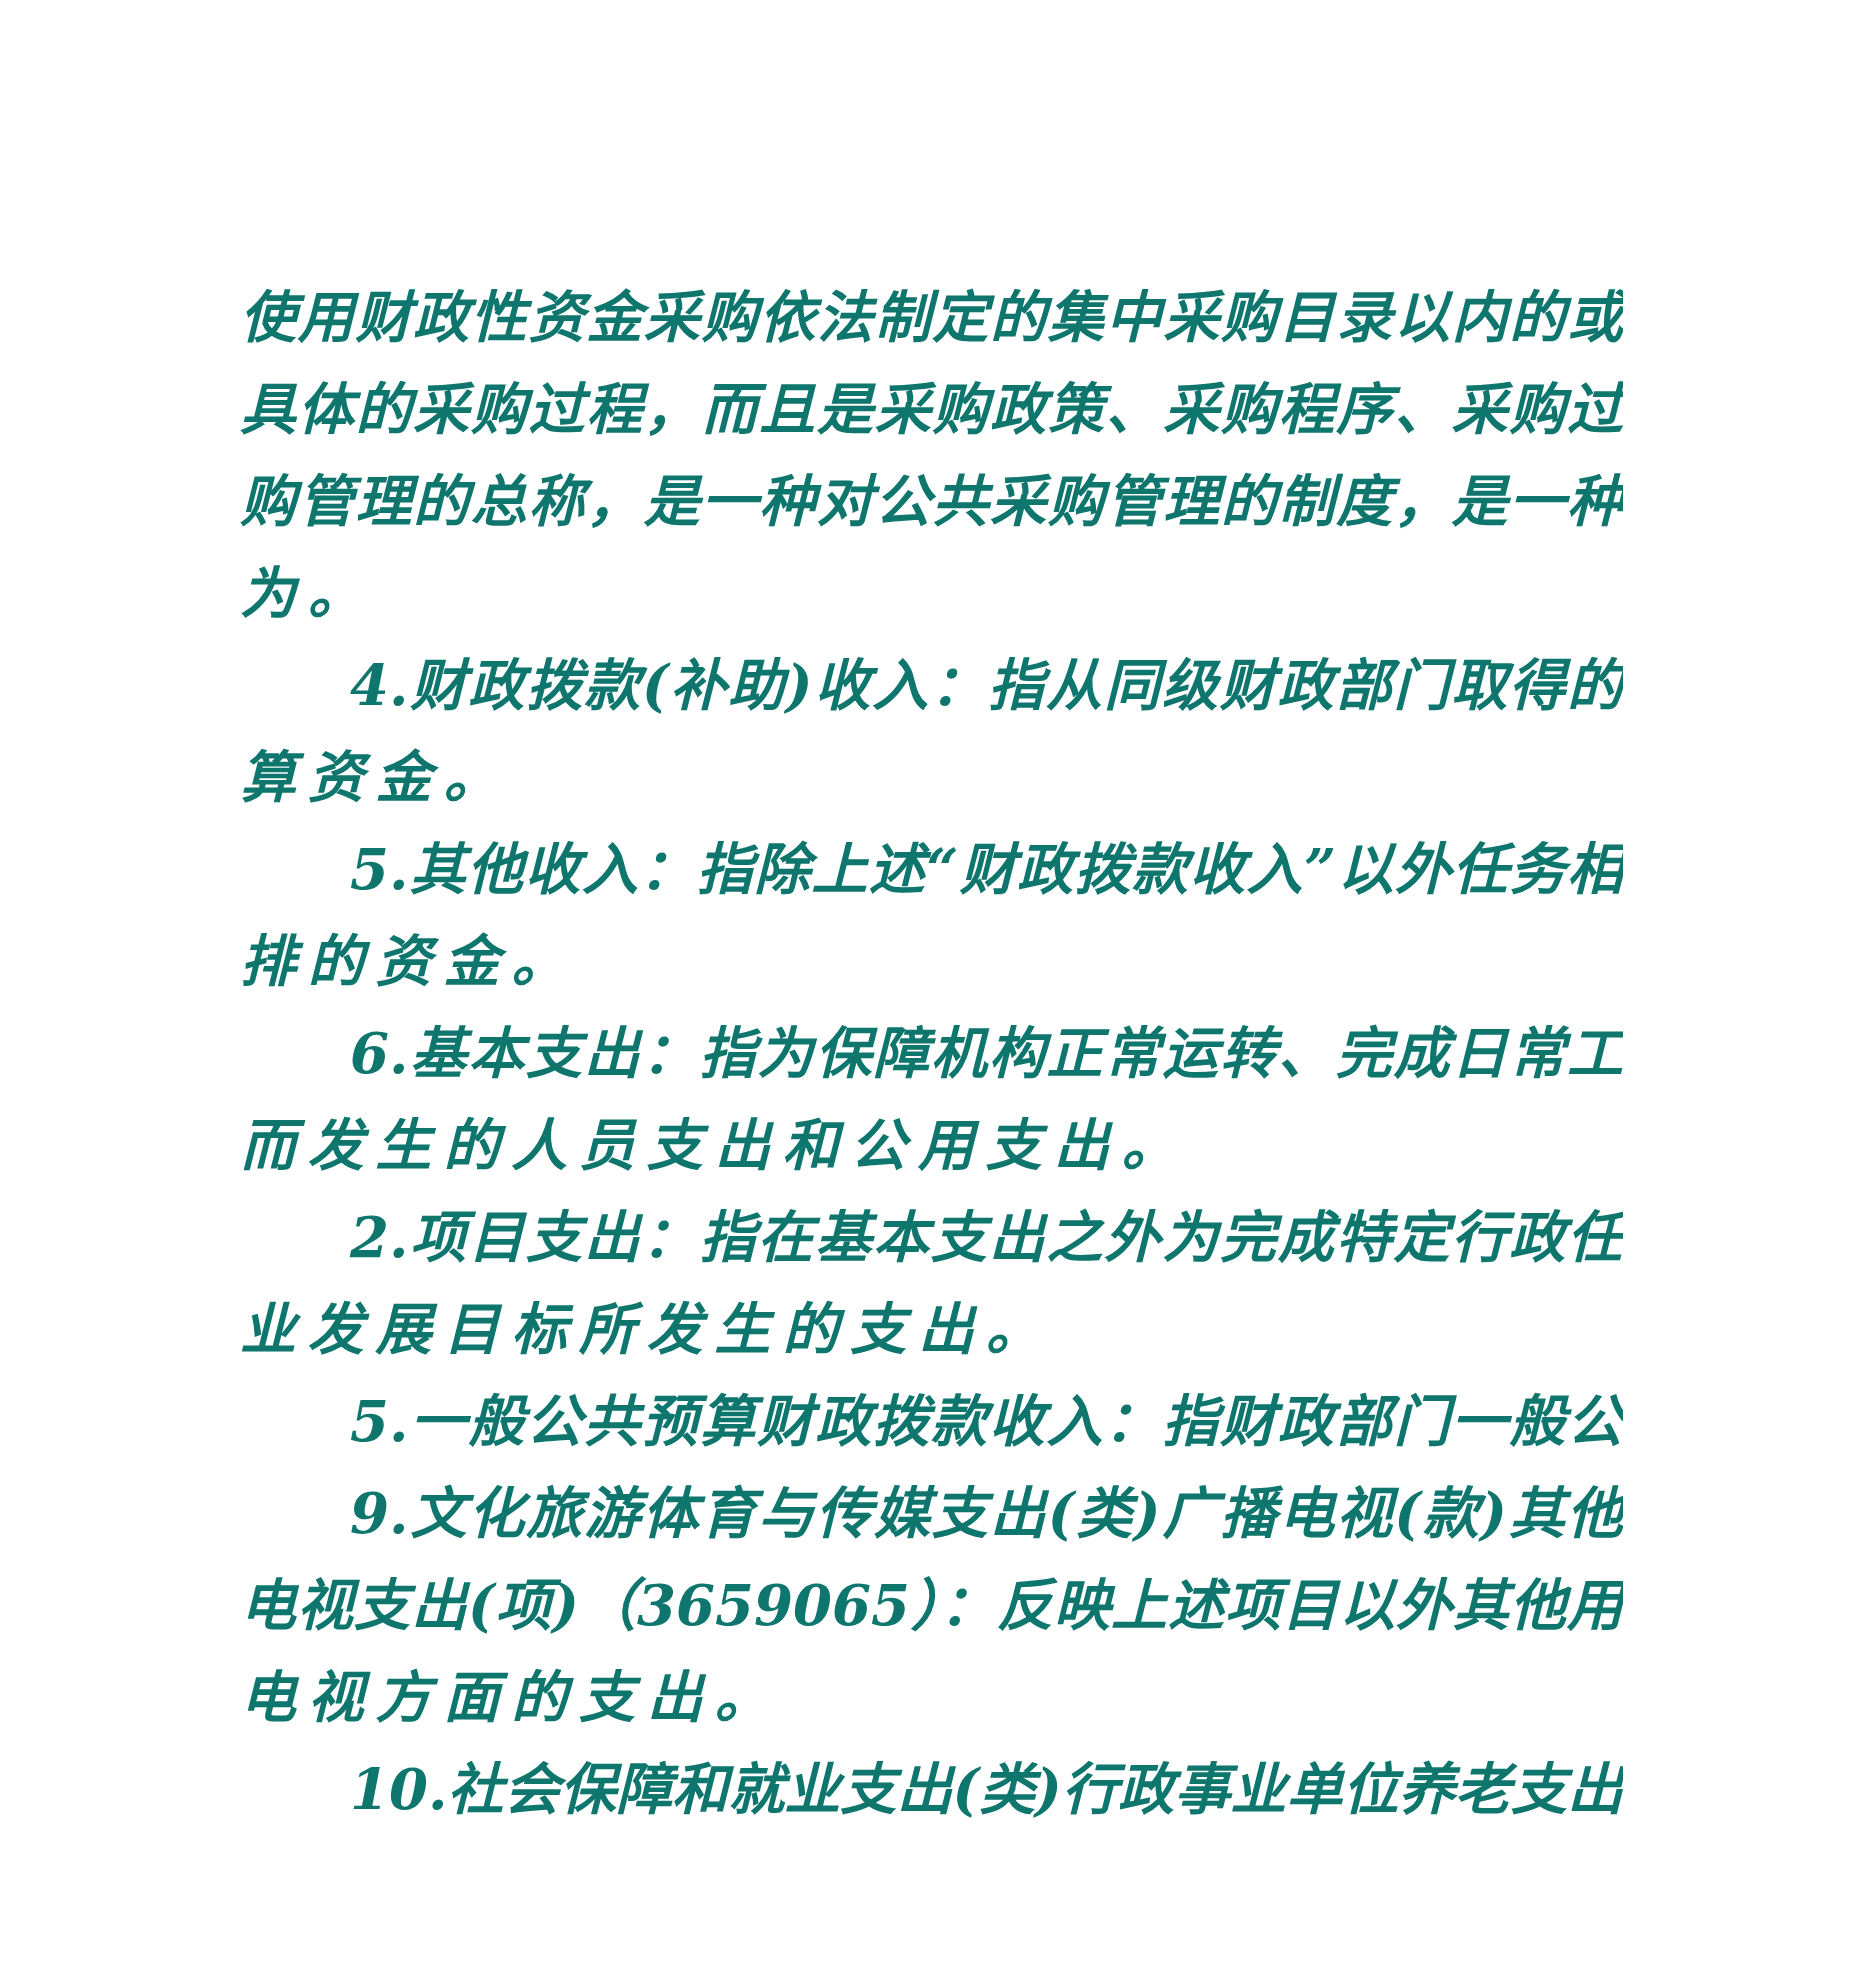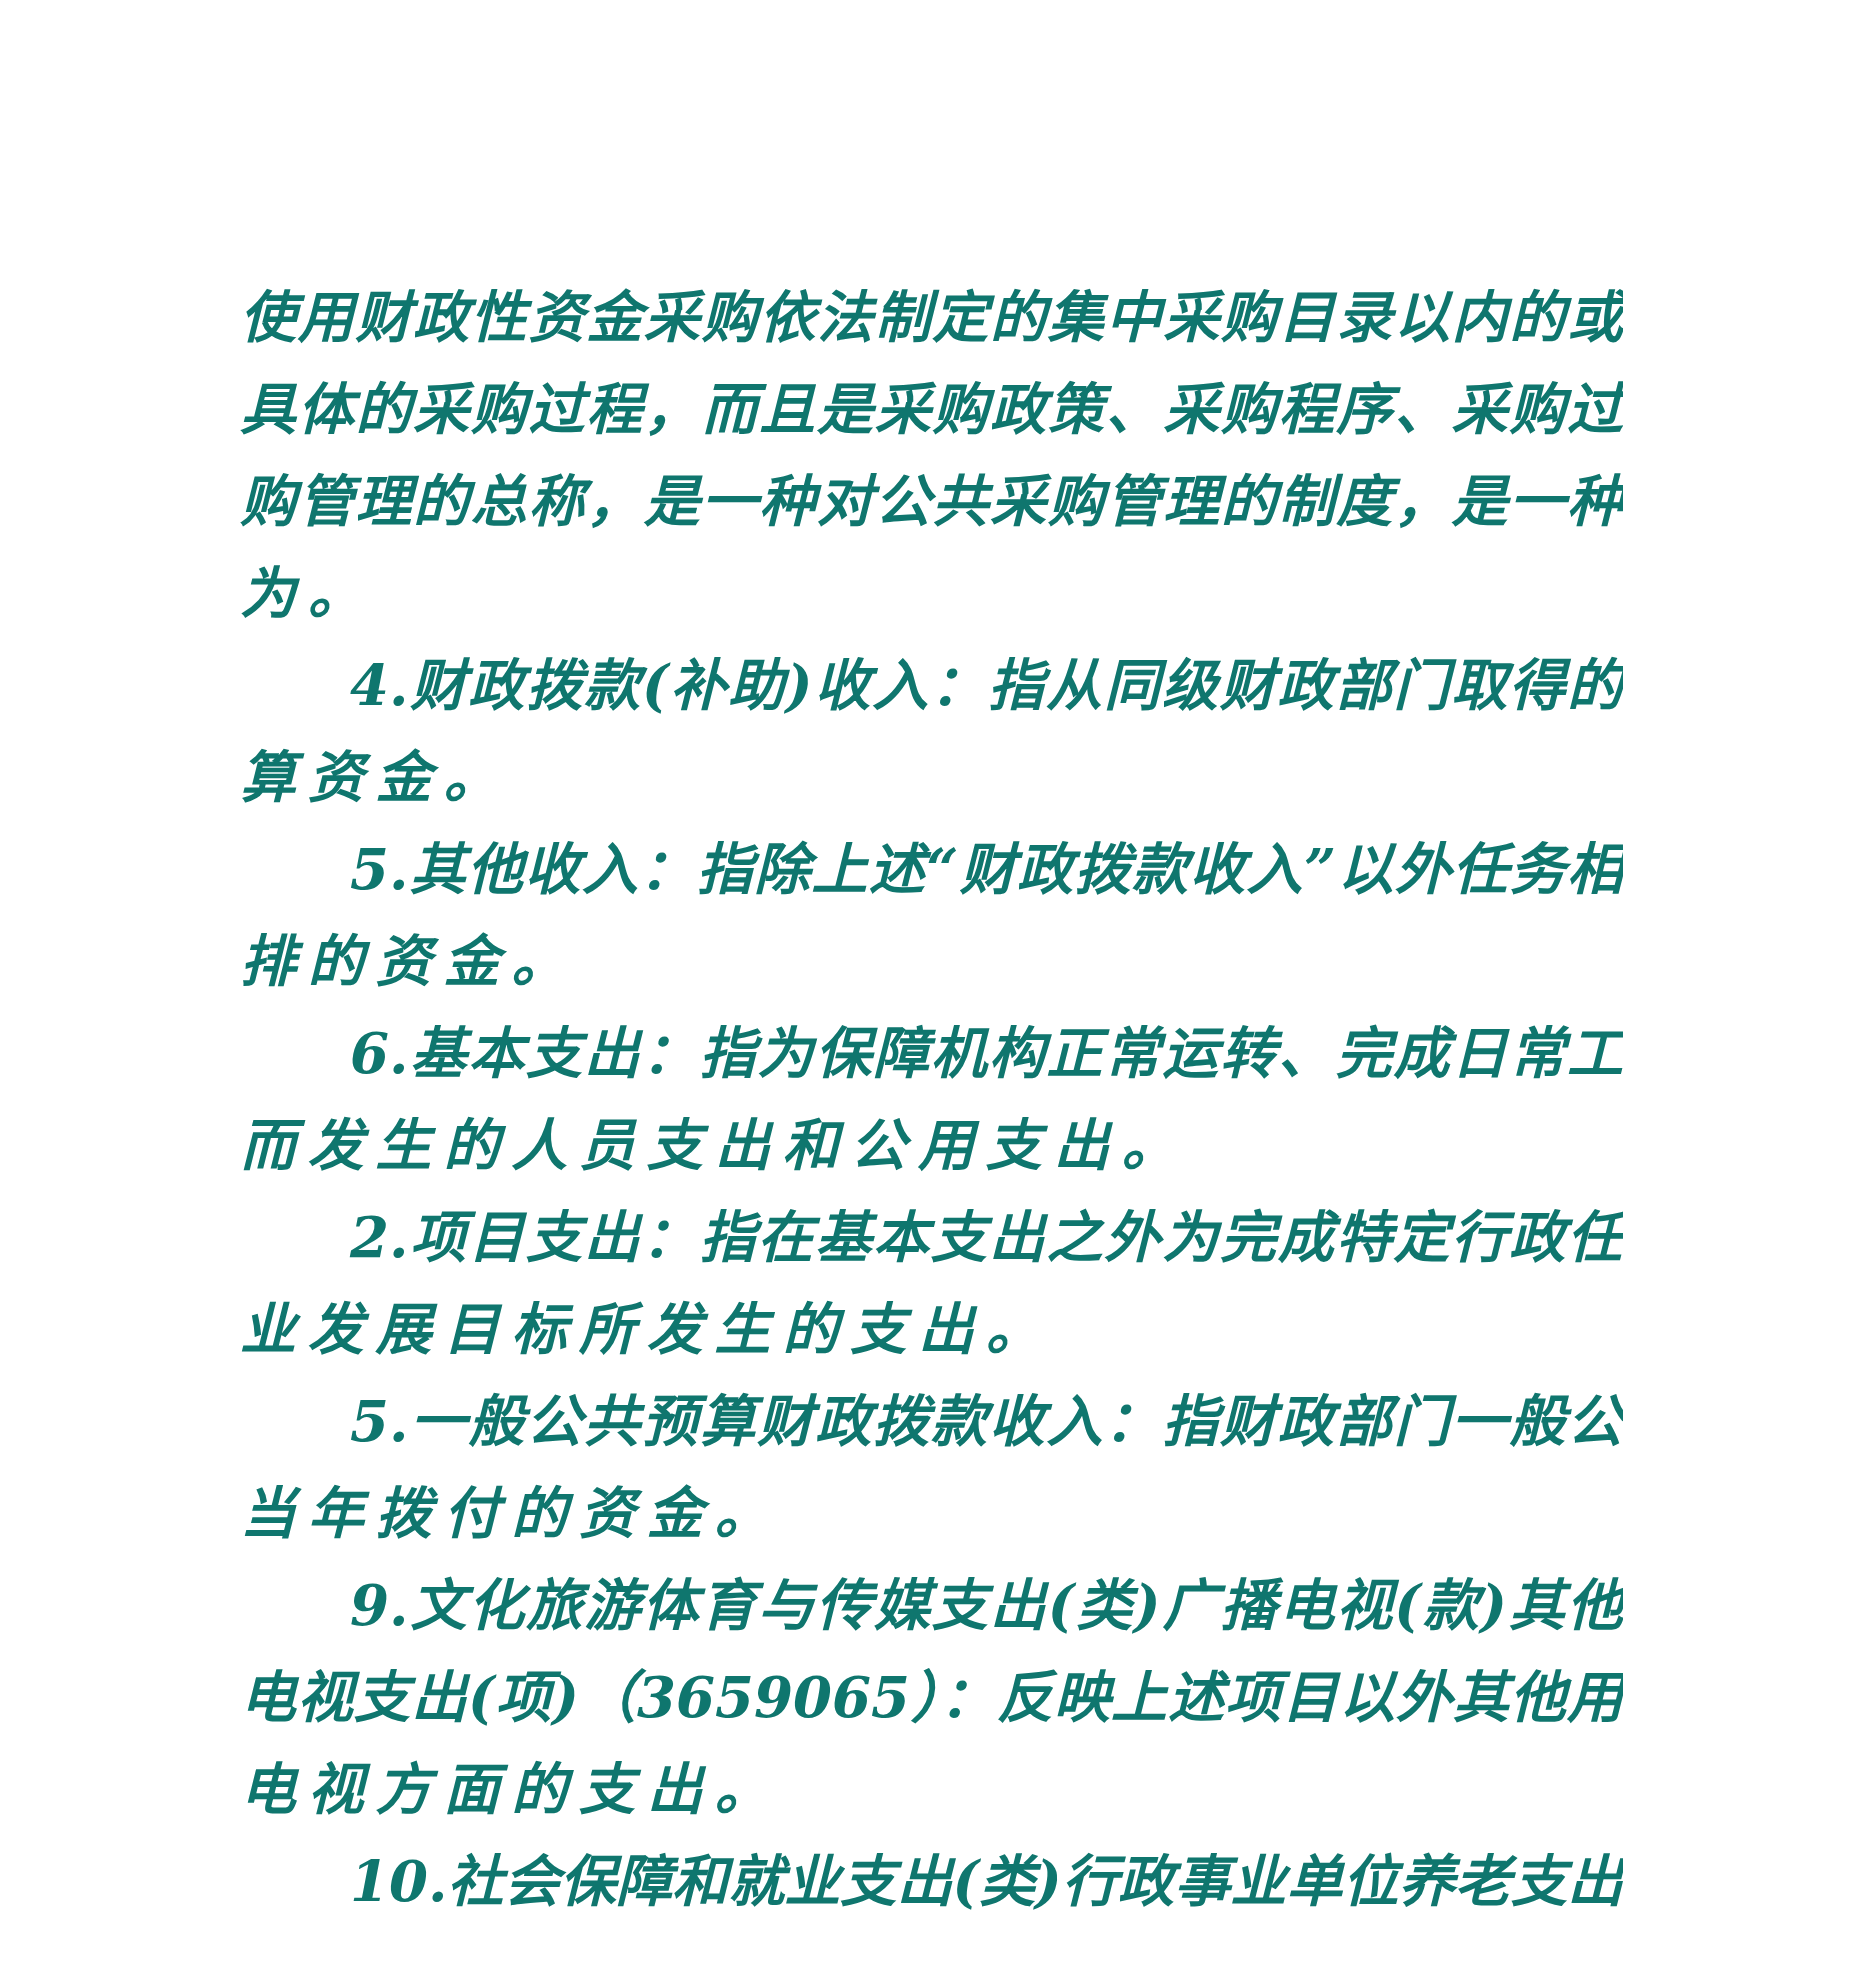--- a/index.html
+++ b/index.html
@@ -59,21 +59,20 @@
     <p class="line plain">为。</p>
     <p class="line just ind">4.财政拨款(补助)收入：指从同级财政部门取得的财政预</p>
     <p class="line plain">算资金。</p>
     <p class="line just ind">5.其他收入：指除上述“财政拨款收入”以外任务相应安</p>
     <p class="line plain">排的资金。</p>
     <p class="line just ind">6.基本支出：指为保障机构正常运转、完成日常工作任务</p>
     <p class="line plain">而发生的人员支出和公用支出。</p>
     <p class="line just ind">2.项目支出：指在基本支出之外为完成特定行政任务和事</p>
     <p class="line plain">业发展目标所发生的支出。</p>
     <p class="line just ind">5.一般公共预算财政拨款收入：指财政部门一般公共预算</p>
-    <p class="line plain">当年拨付的资金。</p>
     <p class="line just ind">9.文化旅游体育与传媒支出(类)广播电视(款)其他广播</p>
     <p class="line just">电视支出(项)（3659065）：反映上述项目以外其他用于广播</p>
     <p class="line plain">电视方面的支出。</p>
     <p class="line just ind">10.社会保障和就业支出(类)行政事业单位养老支出(款)</p>
 
   </main>
 
 </div>
 
 

